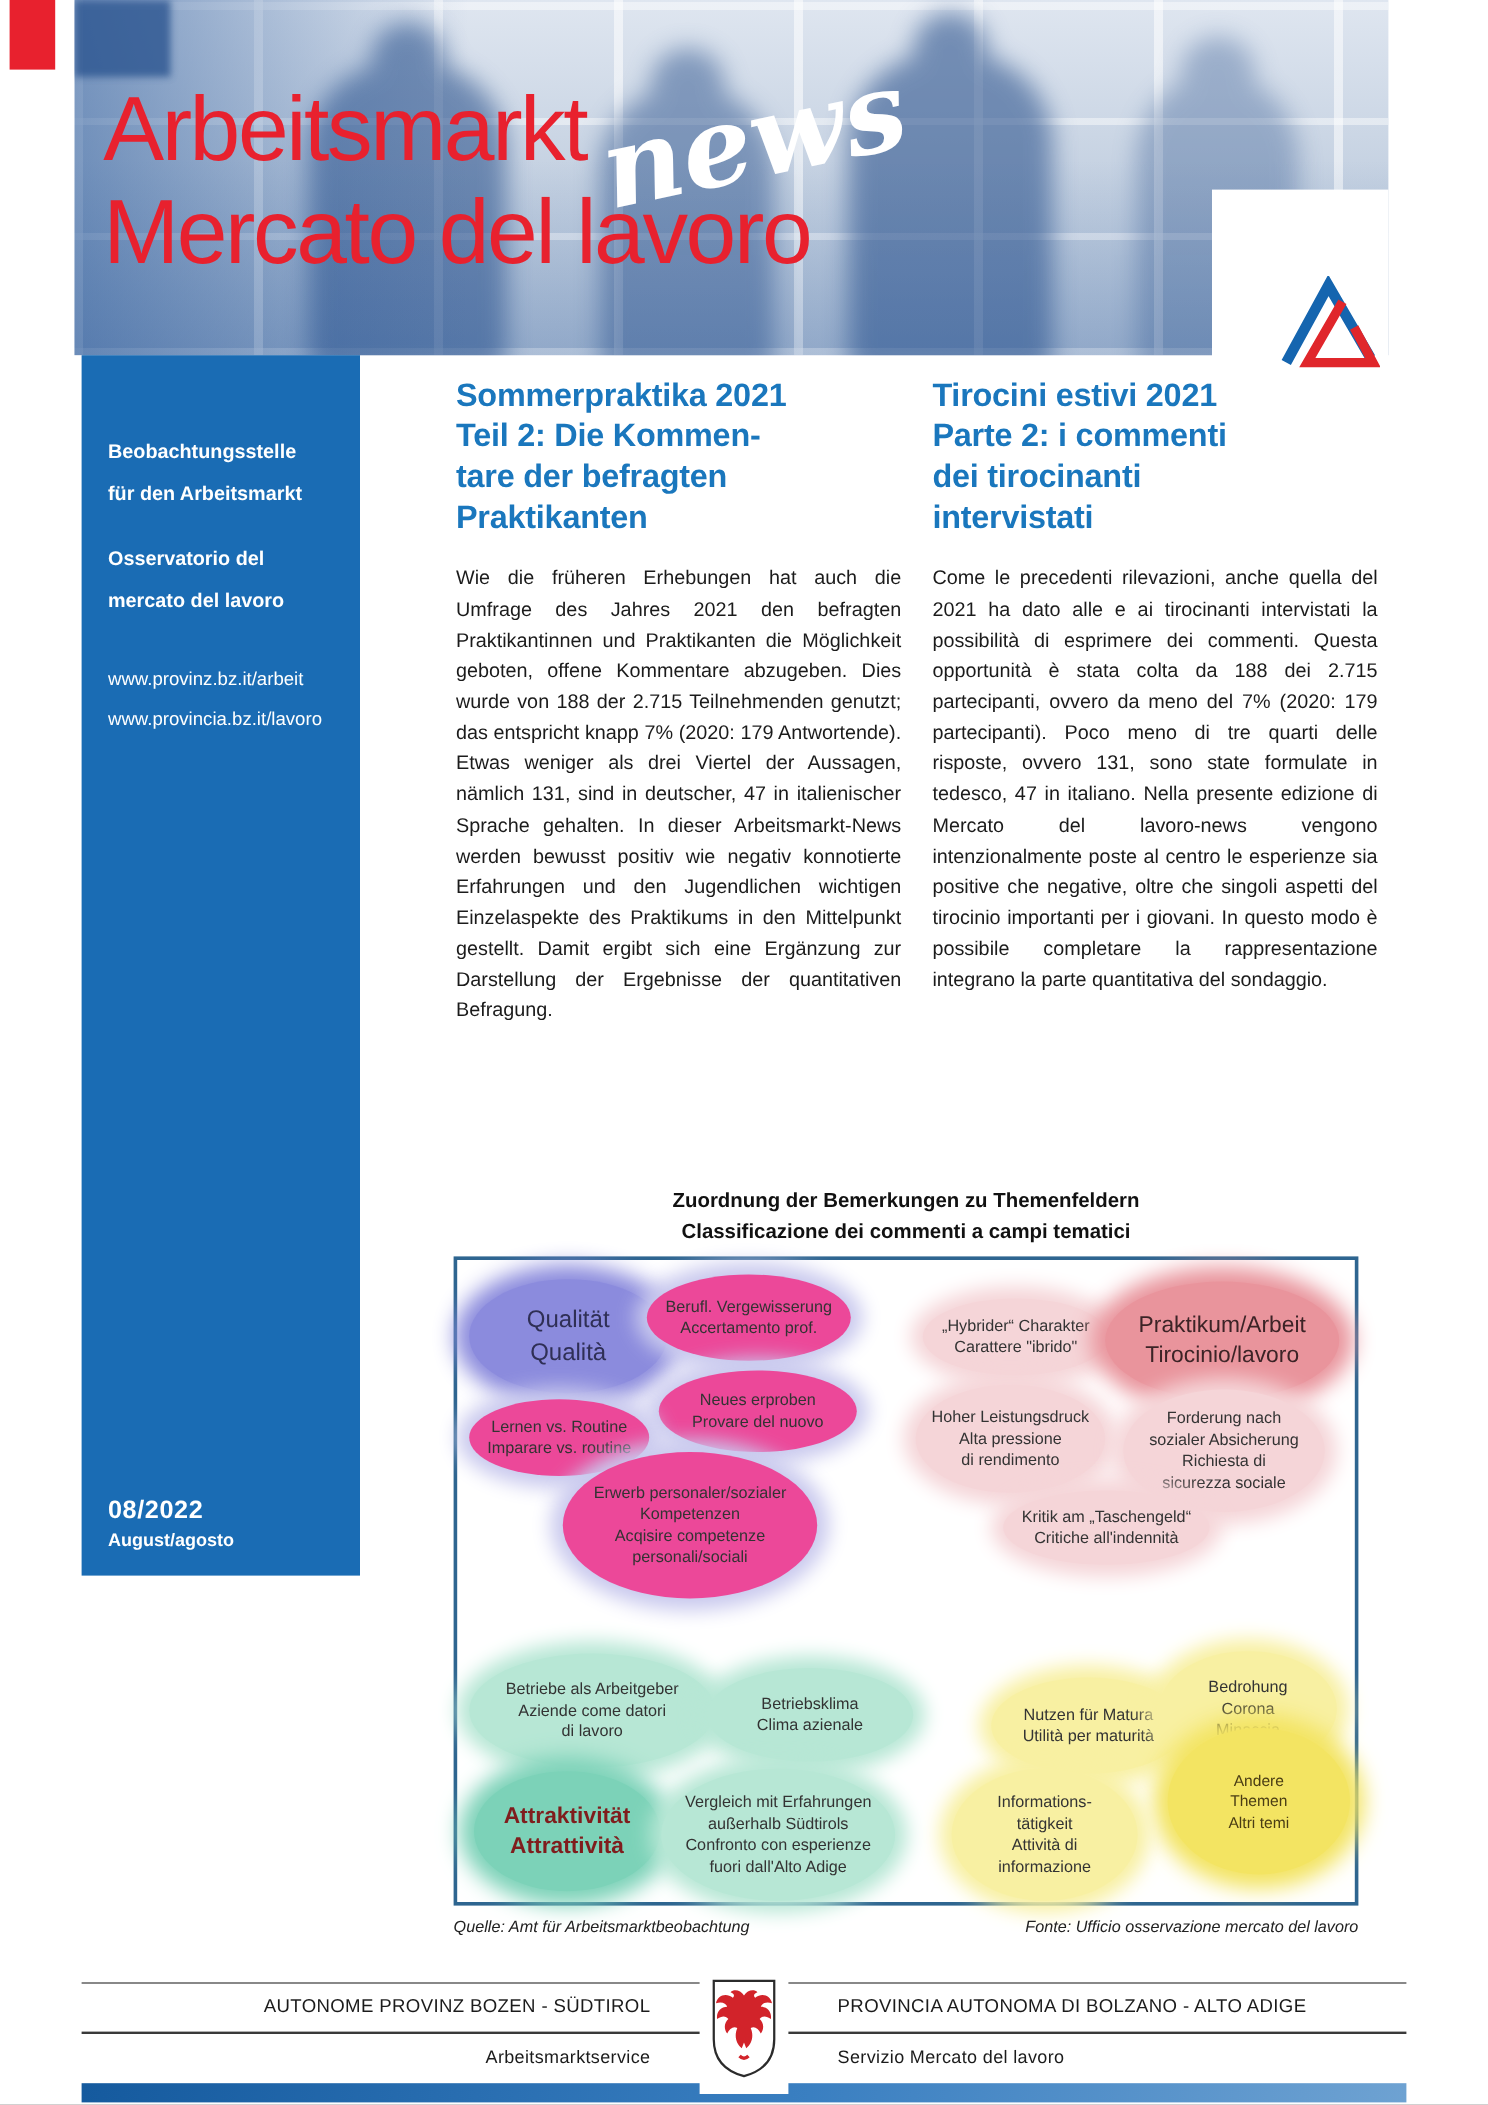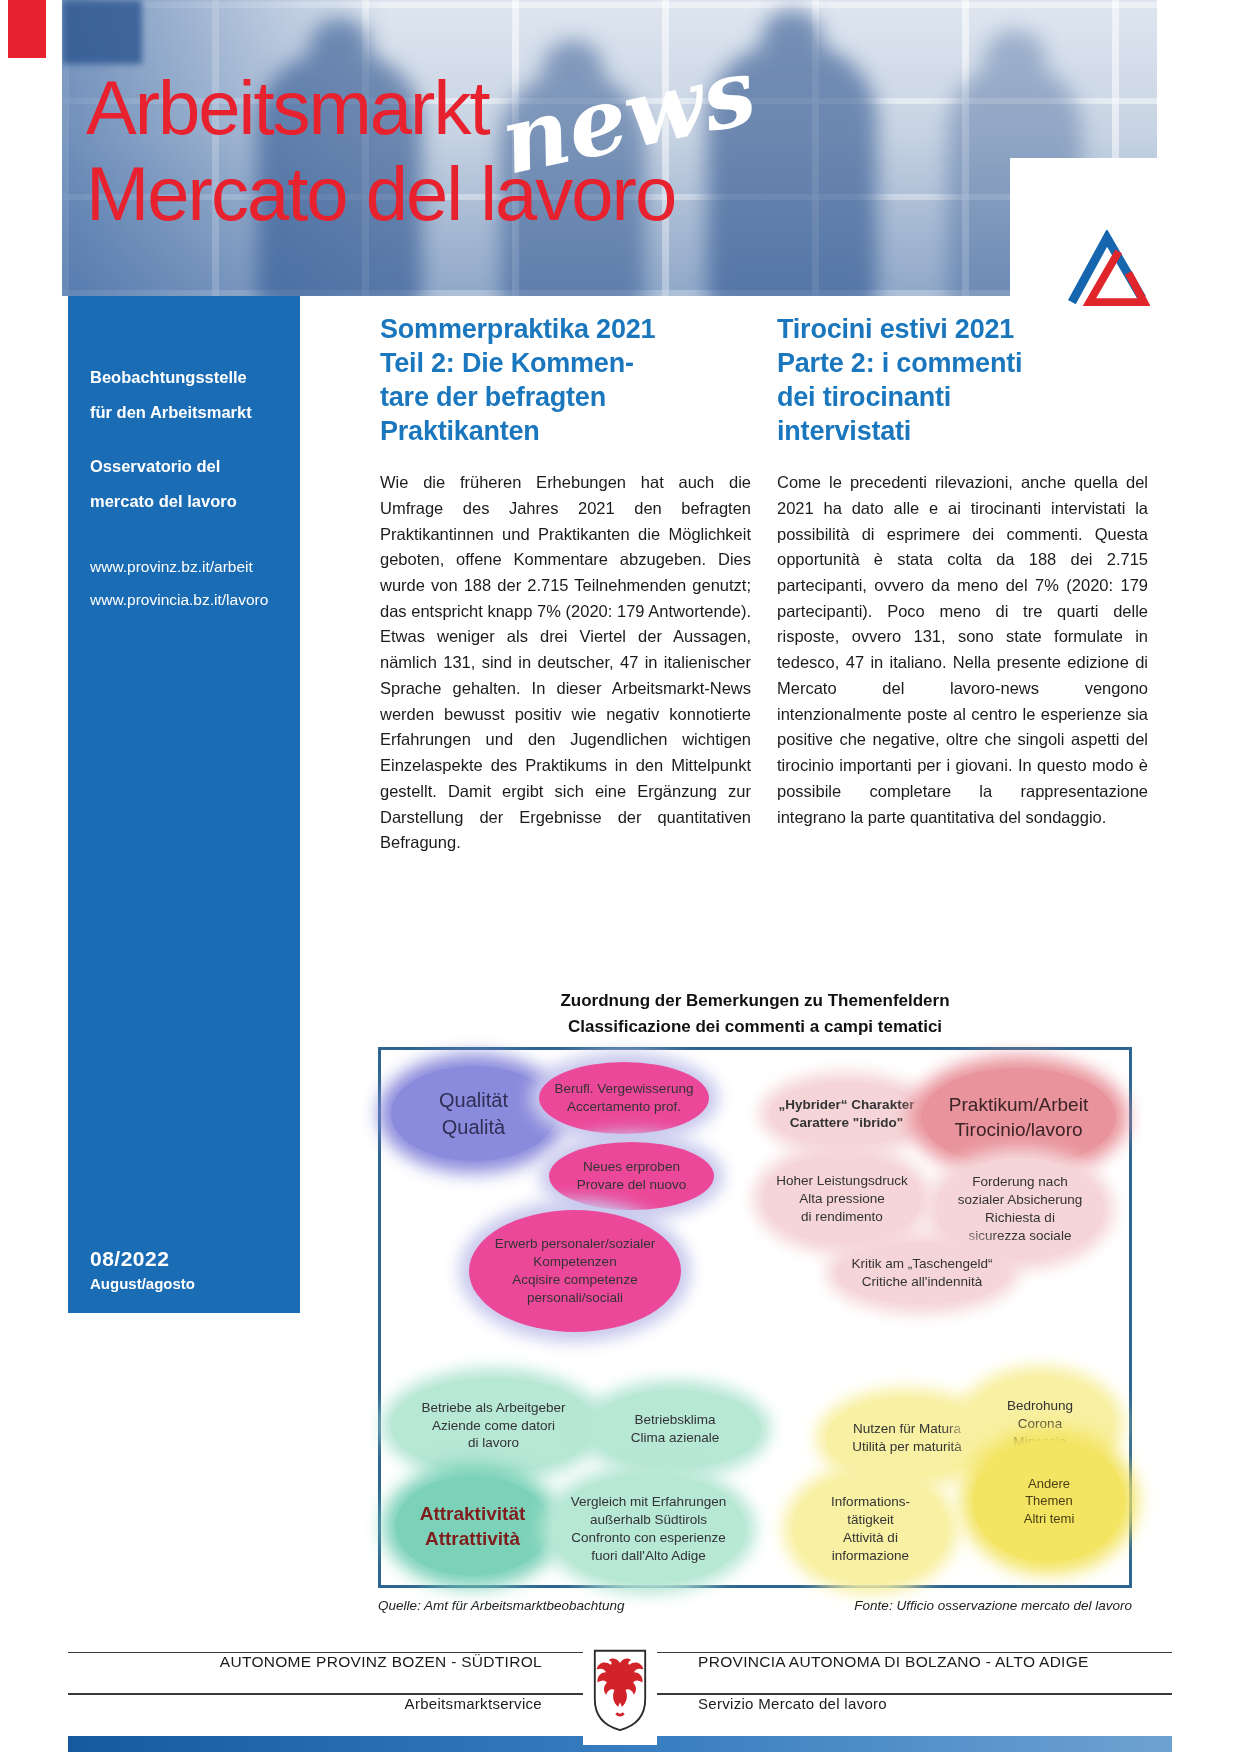--- a/index.html
+++ b/index.html
@@ -75,21 +75,21 @@
   .c-pinkM{background:#e9949c;color:#3c2326;box-shadow:0 0 18px 12px #e9949c;}
   .c-green{background:#b7e7d5;box-shadow:0 0 16px 10px #b7e7d5;}
   .c-greenM{background:#7cd2b8;color:#7f1d1d;box-shadow:0 0 18px 12px #7cd2b8;font-weight:bold;}
   .c-yellow{background:#f8f0a2;box-shadow:0 0 16px 10px #f8f0a2;}
   .c-yellowM{background:#f3e462;color:#4a3d14;box-shadow:0 0 18px 12px #f3e462;}
   .bb0{left:10px;top:16px;width:165px;height:95px;font-size:20px;}
   .bb1{left:158px;top:12px;width:170px;height:72px;}
   .bb2{left:168px;top:92px;width:165px;height:68px;}
   .bb3{left:10px;top:116px;width:150px;height:64px;}
   .bb4{left:88px;top:160px;width:212px;height:122px;}
-  .bb5{left:388px;top:32px;width:155px;height:64px;font-weight:bold;}
+  .bb5{left:388px;top:32px;width:155px;height:64px;}
   .bb6{left:540px;top:18px;width:195px;height:98px;font-size:19px;}
   .bb7{left:382px;top:104px;width:158px;height:90px;}
   .bb8{left:555px;top:108px;width:168px;height:102px;}
   .bb9{left:455px;top:192px;width:172px;height:62px;}
   .bb10{left:10px;top:328px;width:205px;height:95px;}
   .bb11{left:208px;top:340px;width:172px;height:78px;}
   .bb12{left:14px;top:426px;width:155px;height:100px;font-size:19px;}
   .bb13{left:170px;top:424px;width:195px;height:110px;}
   .bb14{left:445px;top:348px;width:162px;height:80px;}
   .bb15{left:585px;top:326px;width:148px;height:96px;}
@@ -99,21 +99,21 @@
   .center-ellipse svg{position:absolute;inset:0;width:100%;height:100%;}
   .center-ellipse .lbl{position:absolute;inset:0;display:flex;align-items:center;justify-content:center;
       text-align:center;font-weight:bold;font-size:21px;line-height:1.35;color:#111;white-space:pre-line;}
 
   
   .sources{position:absolute;left:378px;top:1598px;width:754px;display:flex;
       justify-content:space-between;font-style:italic;font-size:13.5px;color:#222;}
 
   
   .footer{position:absolute;left:68px;top:1652px;width:1104px;border-top:1.5px solid #3a3a3a;}
-  .f-row{display:flex;height:40px;}
+  .f-row{display:flex;align-items:center;height:40px;}
   .f-cell{flex:1;font-size:15.5px;color:#1b1b1b;letter-spacing:.3px;}
   .f-left{text-align:right;padding-right:78px;}
   .f-right{text-align:left;padding-left:78px;}
   .f-bottom .f-cell{font-size:15px;}
   .f-divider{height:1.5px;background:#3a3a3a;}
   .crest{position:absolute;left:50%;top:-8px;transform:translateX(-50%);width:74px;height:100px;
       background:#ffffff;display:flex;align-items:flex-start;justify-content:center;z-index:2;}
   .crest svg{width:56px;height:86px;margin-top:2px;}
 
   .bottom-bar{position:absolute;left:68px;top:1736px;width:1104px;height:16px;
@@ -184,20 +184,22 @@
     <div>Classificazione dei commenti a campi tematici</div>
   </div>
 
   <div class="diagram">
     <div class="bubble c-purpleM bb0">Qualität
 Qualità</div>
     <div class="bubble c-lav bb1">Berufl. Vergewisserung
 Accertamento prof.</div>
     <div class="bubble c-lav bb2">Neues erproben
 Provare del nuovo</div>
+    <div class="bubble c-lav bb3">Lernen vs. Routine
+Imparare vs. routine</div>
     <div class="bubble c-lav bb4">Erwerb personaler/sozialer
 Kompetenzen
 Acqisire competenze
 personali/sociali</div>
     <div class="bubble c-pink bb5">„Hybrider“ Charakter
 Carattere "ibrido"</div>
     <div class="bubble c-pinkM bb6">Praktikum/Arbeit
 Tirocinio/lavoro</div>
     <div class="bubble c-pink bb7">Hoher Leistungsdruck
 Alta pressione

